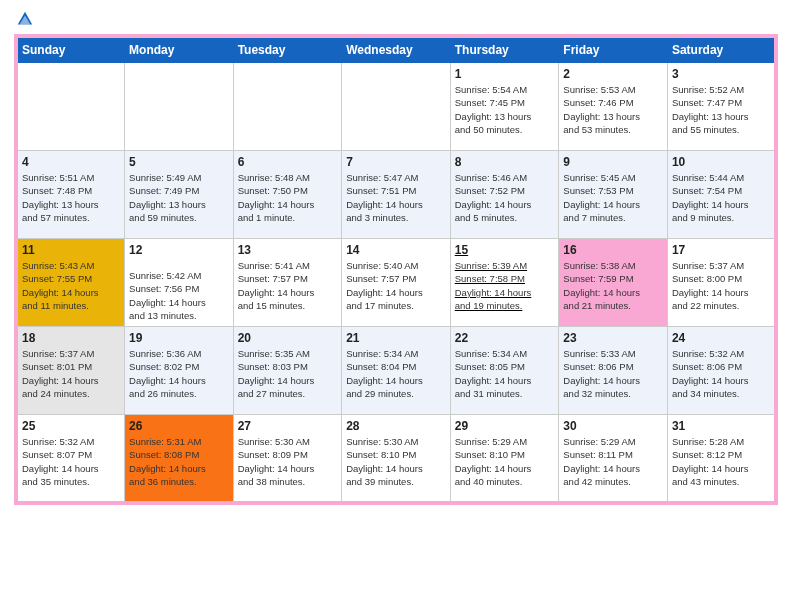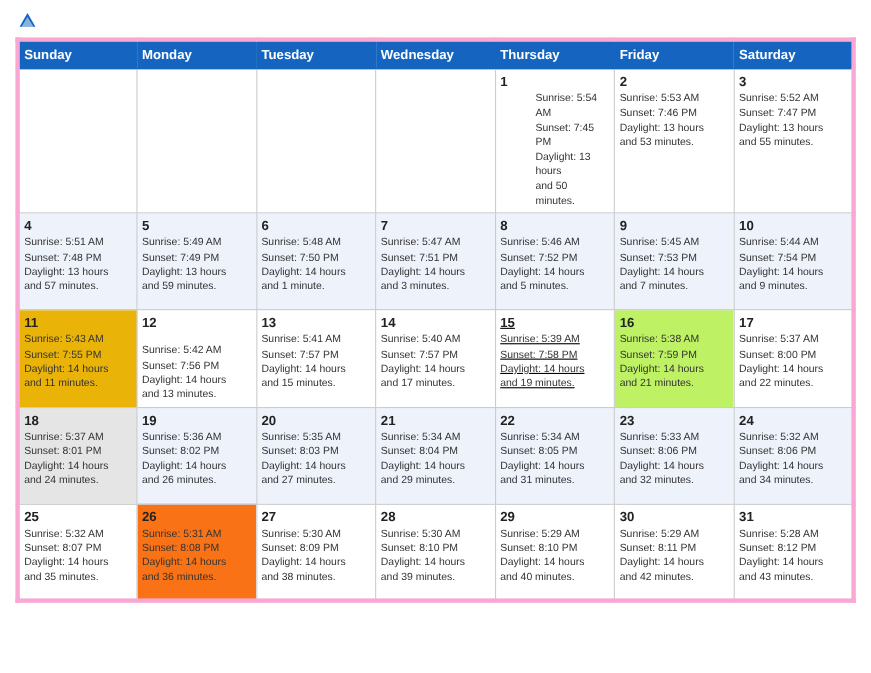--- a/index.html
+++ b/index.html
@@ -136,21 +136,21 @@
         </tr>
     </thead>
     <tbody id="calendar-body">
     <tr>
           <td class="empty-cell" style="background: rgb(255, 255, 255);"></td>
           <td class="empty-cell" style="background: rgb(255, 255, 255);"></td>
           <td class="empty-cell" style="background: rgb(255, 255, 255);"></td>
           <td class="empty-cell" style="background: rgb(255, 255, 255);"></td>
           <td style="background: rgb(255, 255, 255);">
             <div class="day-number">1</div>
-            <div class="day-info" style="white-space: pre-line; margin-left: 32px;">Sunrise: 5:54 AM
+            <div class="day-info" style="white-space: pre-line;">Sunrise: 5:54 AM
 Sunset: 7:45 PM
 Daylight: 13 hours
 and 50 minutes.</div>
           </td>
           <td style="background: rgb(255, 255, 255);">
             <div class="day-number">2</div>
             <div class="day-info" style="white-space: pre-line;">Sunrise: 5:53 AM
 Sunset: 7:46 PM
 Daylight: 13 hours
 and 53 minutes.</div>
@@ -243,21 +243,21 @@
 Daylight: 14 hours
 and 17 minutes.</div>
           </td>
           <td style="background: rgb(255, 255, 255); text-decoration: underline;">
             <div class="day-number">15</div>
             <div class="day-info" style="white-space: pre-line;">Sunrise: 5:39 AM
 Sunset: 7:58 PM
 Daylight: 14 hours
 and 19 minutes.</div>
           </td>
-          <td style="background: #bef264;">
+          <td style="background: #f9a8d4;">
             <div class="day-number">16</div>
             <div class="day-info" style="white-space: pre-line;">Sunrise: 5:38 AM
 Sunset: 7:59 PM
 Daylight: 14 hours
 and 21 minutes.</div>
           </td>
           <td style="background: rgb(255, 255, 255);">
             <div class="day-number">17</div>
             <div class="day-info" style="white-space: pre-line;">Sunrise: 5:37 AM
 Sunset: 8:00 PM

